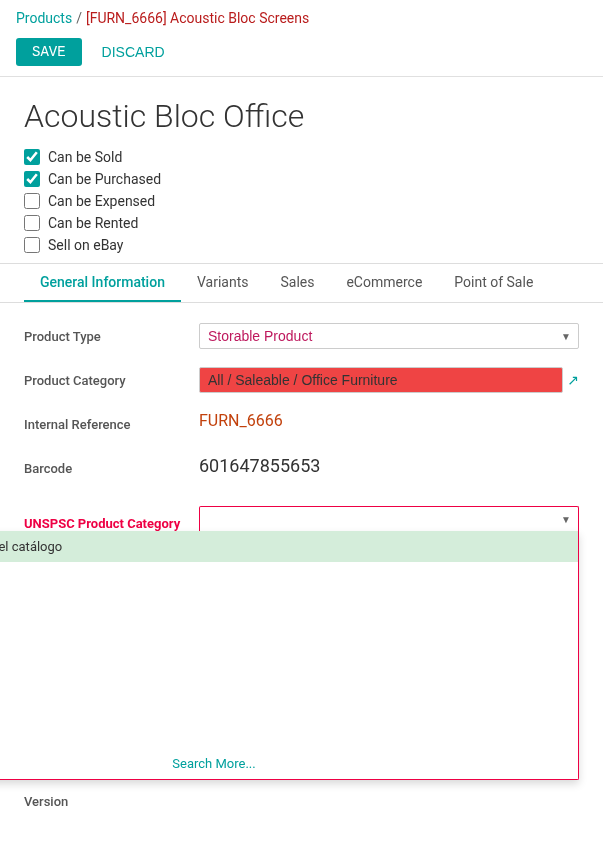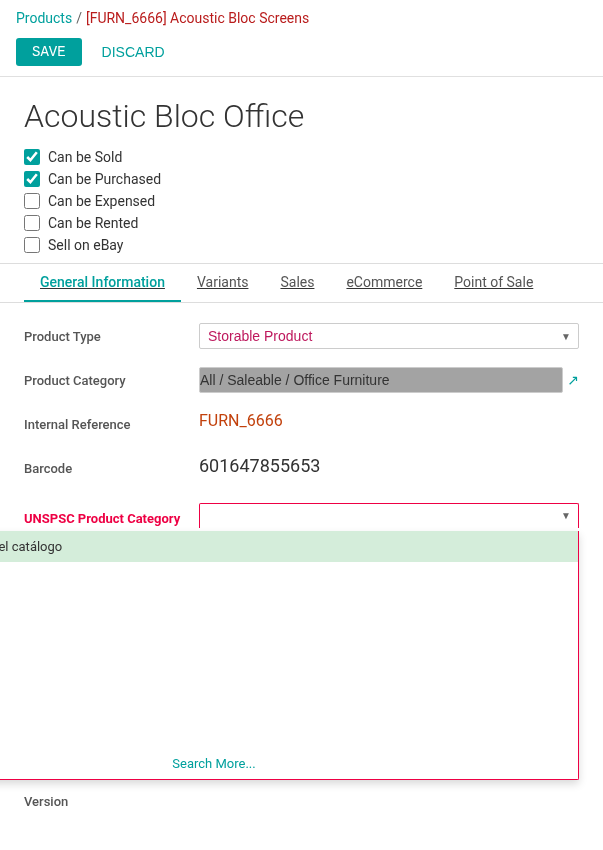--- a/index.html
+++ b/index.html
@@ -17,40 +17,40 @@
     .btn-discard { background: transparent; color: #00a09d; border: none; padding: 6px 12px; font-size: 14px; font-weight: 500; cursor: pointer; text-transform: uppercase; }
 
     
     .product-title-section { padding: 20px 24px 10px; border-bottom: 1px solid #ddd; }
     .product-title { font-size: 32px; font-weight: 300; color: #333; margin-bottom: 14px; }
     .checkbox-list { display: flex; flex-direction: column; gap: 6px; }
     .checkbox-item { display: flex; align-items: center; gap: 8px; font-size: 14px; }
     .checkbox-item input[type="checkbox"] { width: 16px; height: 16px; accent-color: #00a09d; }
 
     
-    .tabs { display: flex; border-bottom: 1px solid #ddd; padding: 0 24px; text-decoration: underline; }
+    .tabs { display: flex; border-bottom: 1px solid #ddd; padding: 0 24px; }
     .tab { padding: 10px 16px; cursor: pointer; font-size: 14px; color: #555; border-bottom: 2px solid transparent; white-space: nowrap; }
     .tab.active { color: #00a09d; border-bottom: 2px solid #00a09d; font-weight: 500; }
 
     
     .form-section { padding: 20px 24px; }
     .form-row { display: flex; align-items: flex-start; margin-bottom: 12px; min-height: 32px; }
     .form-label { width: 175px; font-size: 13px; font-weight: 500; color: #555; padding-top: 6px; flex-shrink: 0; }
     .form-value { flex: 1; }
-    .form-value input, .form-value select { width: 100%; border: 1px solid #ccc; padding: 4px 0; font-size: 14px; border-radius: 2px; color: #333; background: #a3a3a3; }
+    .form-value input, .form-value select { width: 100%; border: 1px solid #ccc; padding: 4px 8px; font-size: 14px; border-radius: 2px; color: #333; background: #ef4444; }
 
     .product-category-row { display: flex; align-items: center; gap: 4px; }
     .product-category-dropdown { flex: 1; border: 1px solid #ccc; padding: 4px 8px; font-size: 14px; border-radius: 2px; background: #fff; appearance: none; color: #333; }
     .external-link-icon { color: #00a09d; cursor: pointer; font-size: 14px; }
 
     .internal-ref-value { color: #c2410c; font-size: 16px; padding-top: 6px; }
     .barcode-value { color: #333; font-size: 18px; padding-top: 6px; }
 
     
-    .unspsc-row { display: flex; align-items: center; margin-bottom: 0; min-height: 32px; position: relative; }
+    .unspsc-row { display: flex; align-items: flex-end; margin-bottom: 0; min-height: 32px; position: relative; }
     .unspsc-label { width: 175px; font-size: 13px; font-weight: 700; color: #e04; padding-top: 6px; flex-shrink: 0; }
     .unspsc-input-wrapper { flex: 1; position: relative; }
     .unspsc-input { width: 100%; border: 1px solid #e04; border-bottom: none; padding: 4px 28px 4px 8px; font-size: 14px; border-radius: 2px 2px 0 0; color: #333; background: #fff; }
     .unspsc-arrow { position: absolute; right: 8px; top: 50%; transform: translateY(-50%); color: #666; font-size: 10px; pointer-events: none; }
 
     
     .dropdown-menu { position: relative; background: #fff; border: 1px solid #e04; border-top: none; border-radius: 0 0 2px 2px; z-index: 100; width: calc(100% + 175px); margin-left: -175px; box-shadow: 0 4px 8px rgba(0,0,0,0.15); }
     .dropdown-item { padding: 8px 12px; font-size: 13px; color: #333; cursor: pointer; }
     .dropdown-item:first-child { background: #d4edda; color: #333; font-size: 13px; }
     .dropdown-search-more { padding: 8px 12px; color: #00a09d; font-size: 13px; cursor: pointer; text-align: center; }

